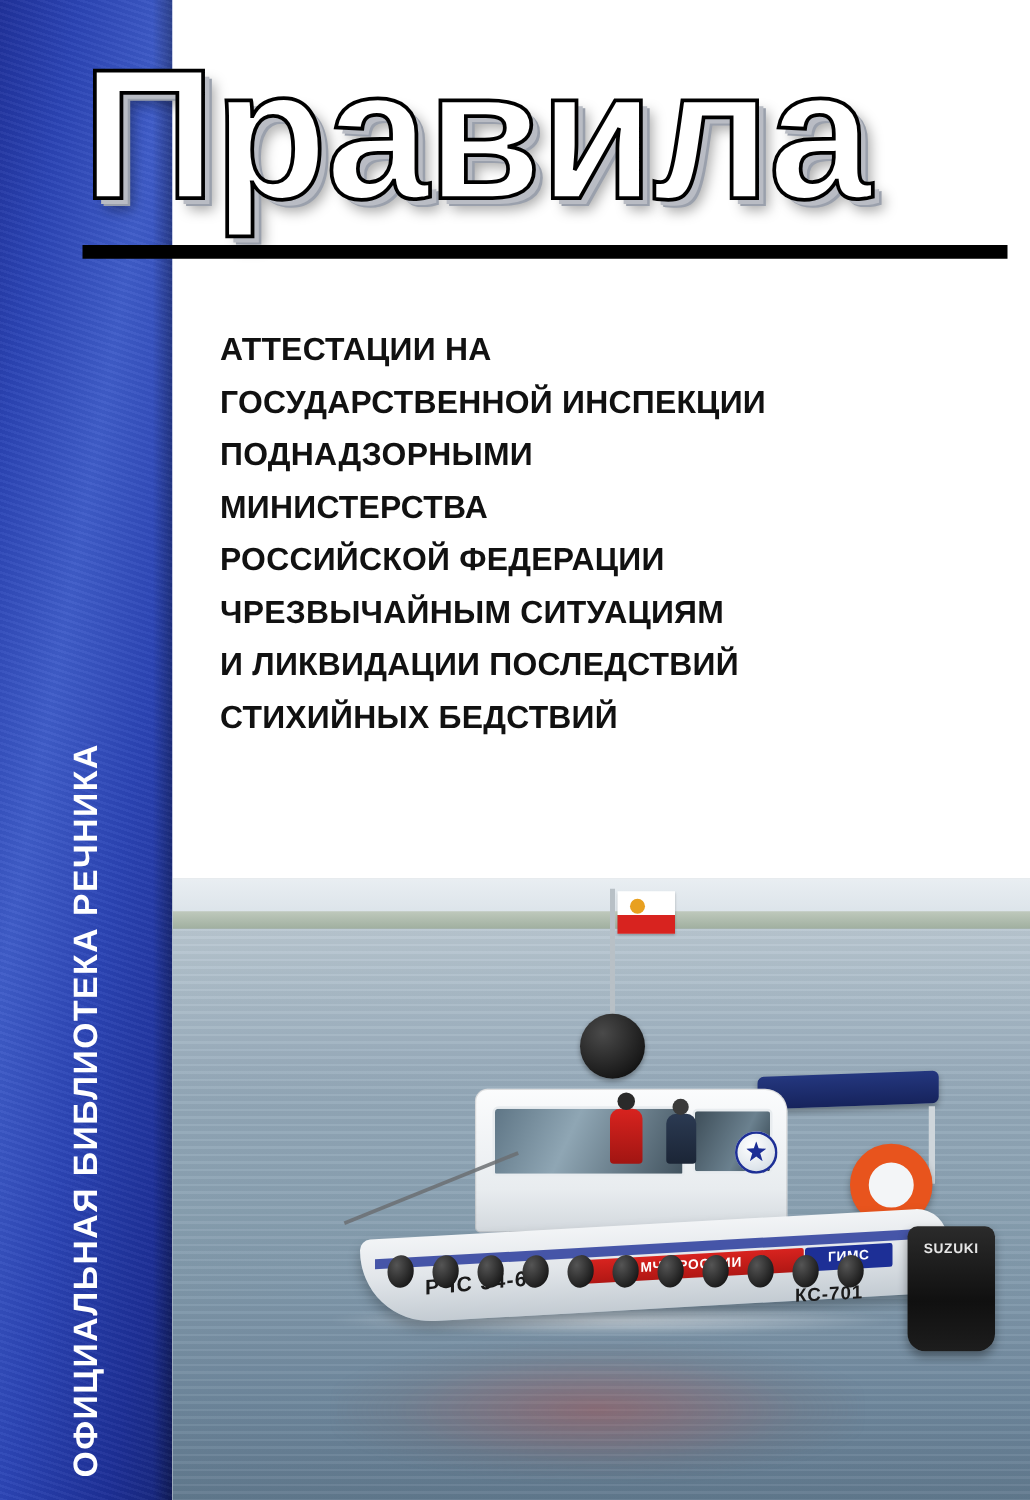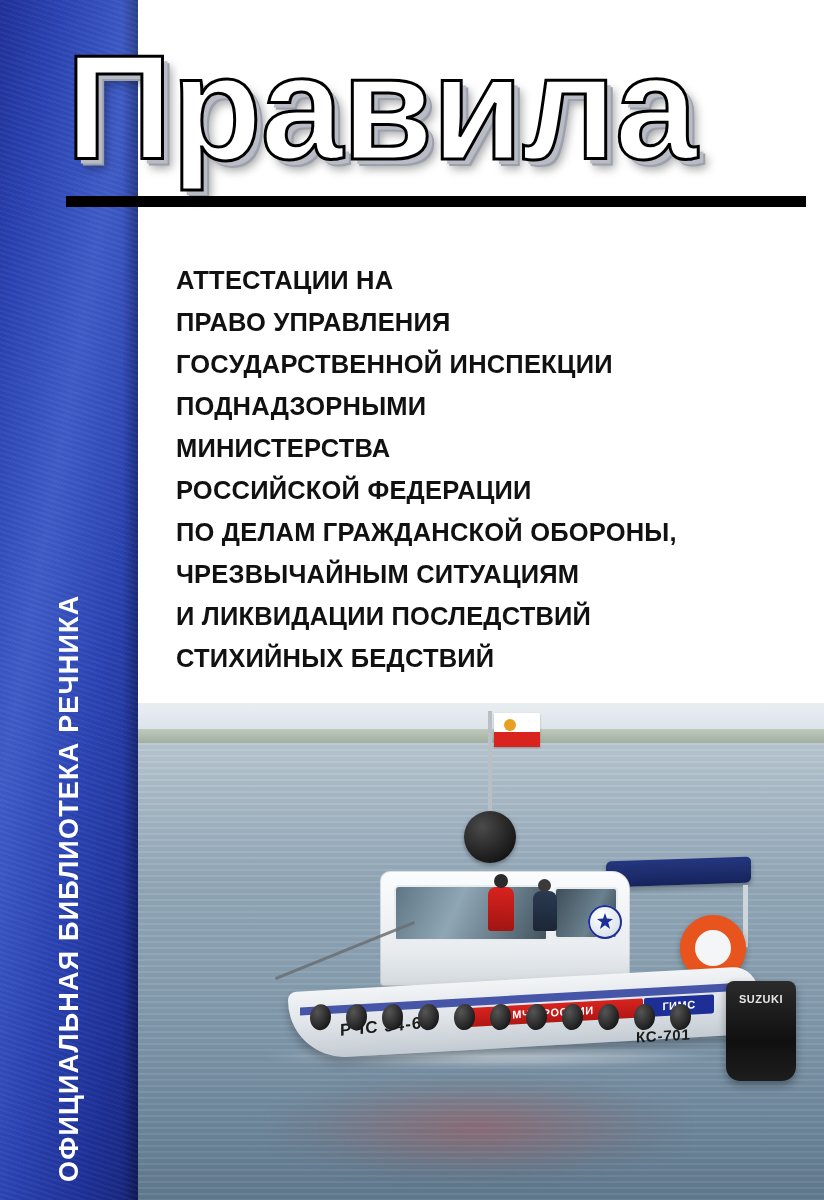--- a/index.html
+++ b/index.html
@@ -481,26 +481,24 @@
 
   <div class="main">
 
     <div class="title-zone">
       <div class="big-title">Правила</div>
       <div class="title-rule"></div>
     </div>
 
     <div class="subtitle">
       <div>АТТЕСТАЦИИ НА</div>
-      <div>ПРАВО УПРАВЛЕНИЯ</div>
       <div>ГОСУДАРСТВЕННОЙ ИНСПЕКЦИИ</div>
       <div>ПОДНАДЗОРНЫМИ</div>
       <div>МИНИСТЕРСТВА</div>
       <div>РОССИЙСКОЙ ФЕДЕРАЦИИ</div>
-      <div>ПО ДЕЛАМ ГРАЖДАНСКОЙ ОБОРОНЫ,</div>
       <div>ЧРЕЗВЫЧАЙНЫМ СИТУАЦИЯМ</div>
       <div>И ЛИКВИДАЦИИ ПОСЛЕДСТВИЙ</div>
       <div>СТИХИЙНЫХ БЕДСТВИЙ</div>
     </div>
 
     <div class="photo">
       <div class="sky"></div>
       <div class="far-shore"></div>
       <div class="water"></div>
       <div class="wake"></div>

